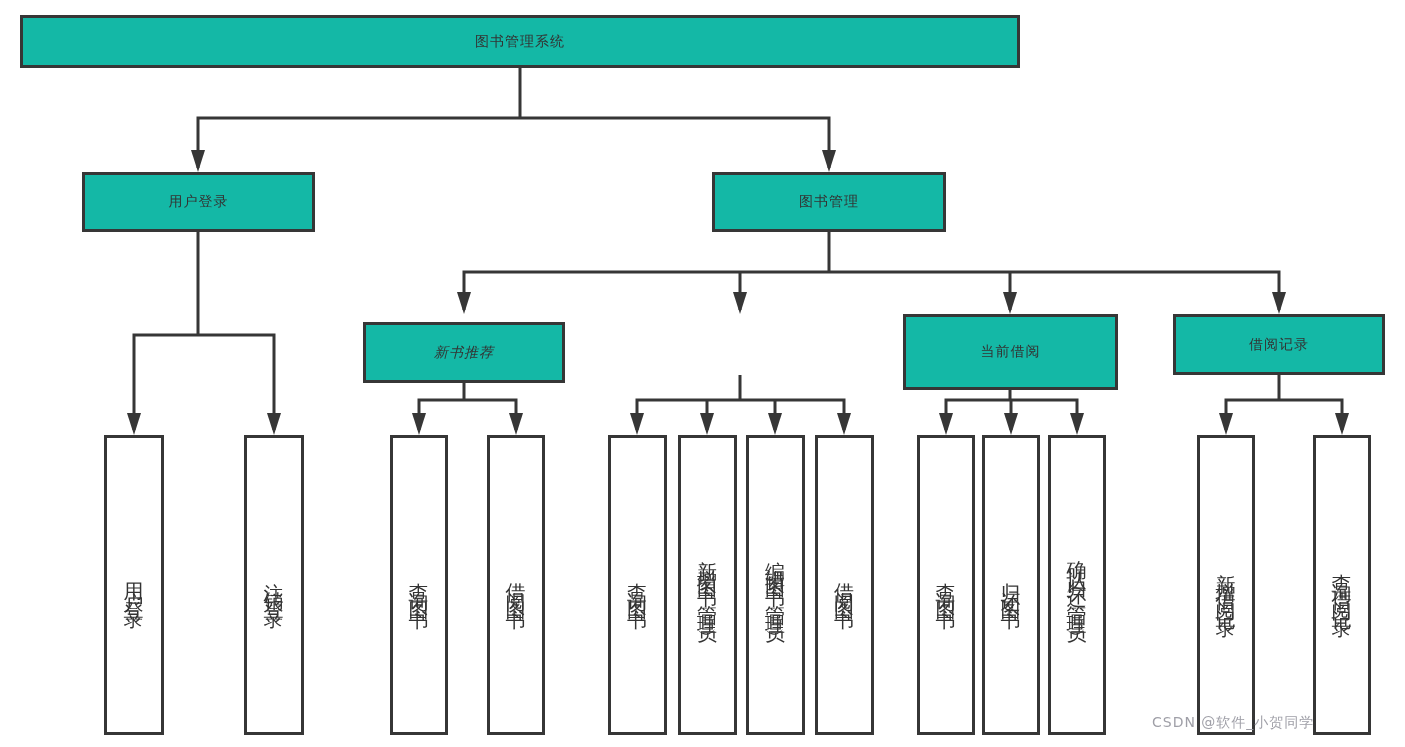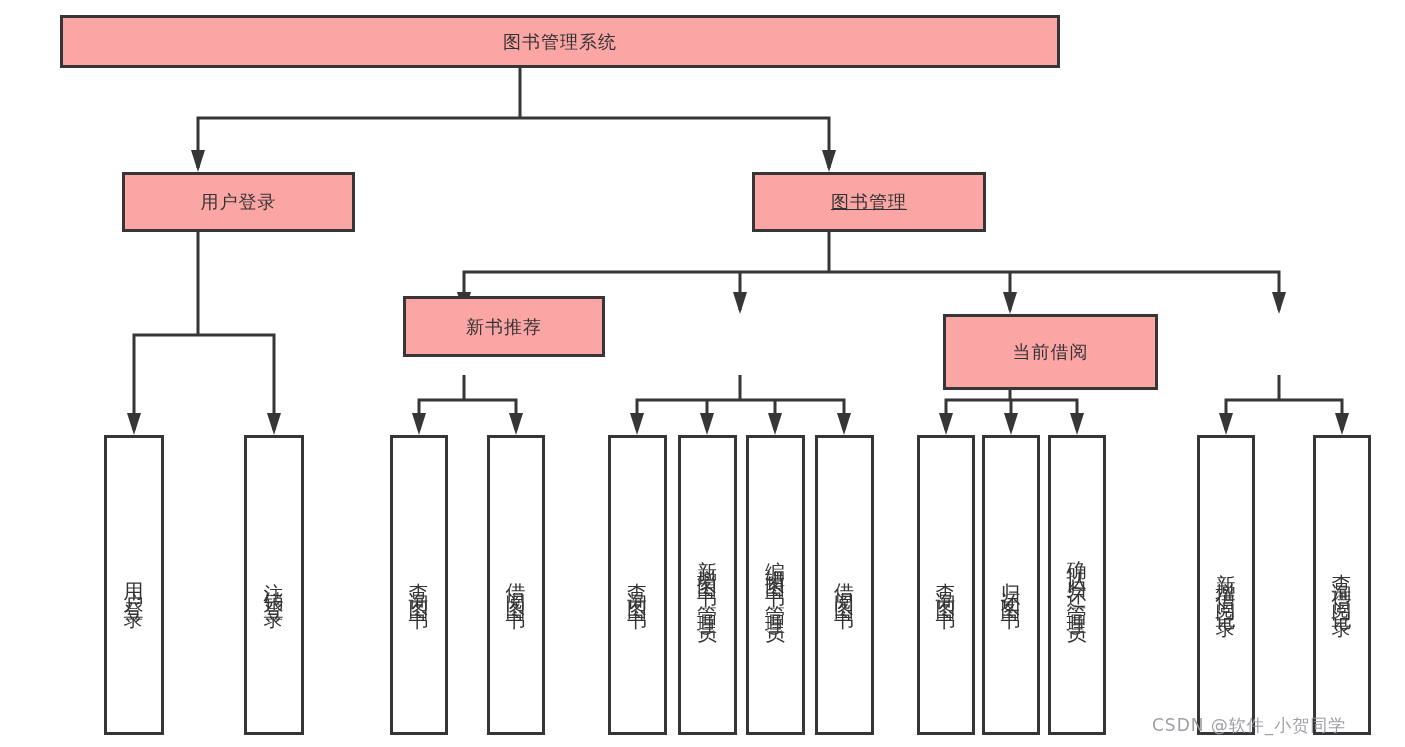--- a/index.html
+++ b/index.html
@@ -14,51 +14,50 @@
     width: 1405px; height: 747px;
     background: #ffffff;
     color: #333333;
   }
   svg.connectors {
     position: absolute; left: 0; top: 0;
     width: 1405px; height: 747px;
   }
   .hbox {
     position: absolute;
-    background: #fca5a5;
+    background: #14b8a6;
     border: 3px solid #363636;
     display: flex;
     align-items: center;
     justify-content: center;
-    font-size: 18px;
+    font-size: 14px;
     letter-spacing: 1px;
     color: #333333;
     white-space: nowrap;
-    margin-left: 40px;
   }
   .vbox {
     position: absolute;
     background: #ffffff;
     border: 3px solid #363636;
     writing-mode: vertical-rl;
     text-orientation: mixed;
     display: flex;
     align-items: center;
     justify-content: center;
     font-size: 20px;
     letter-spacing: 9px;
     line-height: 1;
     color: #333333;
     white-space: nowrap;
   }
   .watermark {
     position: absolute;
     left: 1152px;
     top: 714px;
-    font-size: 17px;
+    font-size: 14px;
     letter-spacing: 1px;
     color: rgba(154, 154, 162, 0.95);
     white-space: nowrap;
     z-index: 10;
   }
 </style>
 </head>
 <body>
 
 <div class="canvas">
@@ -99,24 +98,25 @@
       <polygon points="1004,413 1018,413 1011,435"></polygon>
       <polygon points="1070,413 1084,413 1077,435"></polygon>
       <polygon points="1219,413 1233,413 1226,435"></polygon>
       <polygon points="1335,413 1349,413 1342,435"></polygon>
     </g>
   </svg>
 
   <div class="hbox" style="left:20px; top:15px; width:1000px; height:53px;">图书管理系统</div>
 
   <div class="hbox" style="left:82px; top:172px; width:233px; height:60px;">用户登录</div>
-  <div class="hbox" style="left:712px; top:172px; width:234px; height:60px;text-decoration:underline;">图书管理</div>
+  <div class="hbox" style="left:712px; top:172px; width:234px; height:60px;">图书管理</div>
 
-  <div class="hbox" style="left:363px; top:296px; width:202px; height:61px;">新书推荐</div>
+  <div class="hbox" style="left:363px; top:322px; width:202px; height:61px;font-style:italic;">新书推荐</div>
   <div class="hbox" style="left:903px; top:314px; width:215px; height:76px;">当前借阅</div>
+  <div class="hbox" style="left:1173px; top:314px; width:212px; height:61px;">借阅记录</div>
 
   <div class="vbox" style="left:104px; top:435px; width:60px; height:300px;">用户登录</div>
   <div class="vbox" style="left:244px; top:435px; width:60px; height:300px;">注销登录</div>
 
   <div class="vbox" style="left:390px; top:435px; width:58px; height:300px;">查询图书</div>
   <div class="vbox" style="left:487px; top:435px; width:58px; height:300px;">借阅图书</div>
 
   <div class="vbox" style="left:608px; top:435px; width:59px; height:300px;">查询图书</div>
   <div class="vbox" style="left:678px; top:435px; width:59px; height:300px;">新增图书（管理员）</div>
   <div class="vbox" style="left:746px; top:435px; width:59px; height:300px;">编辑图书（管理员）</div>

